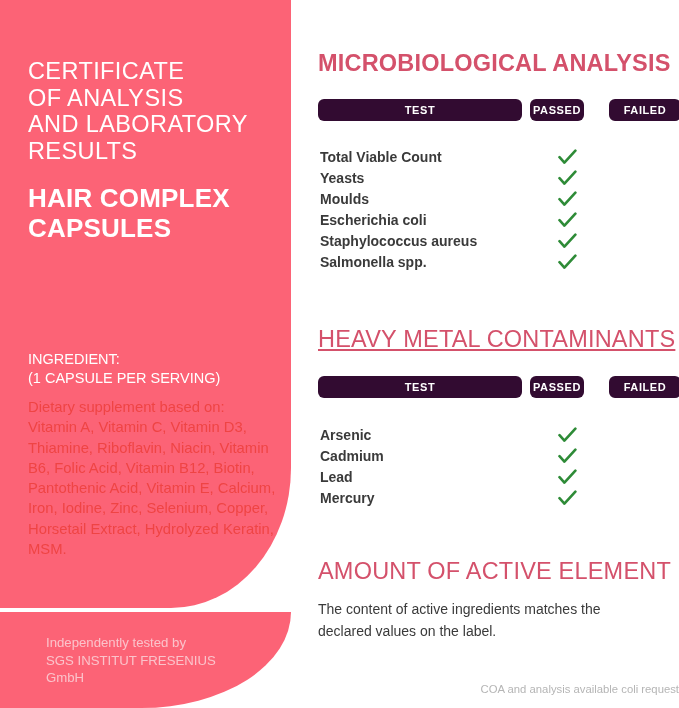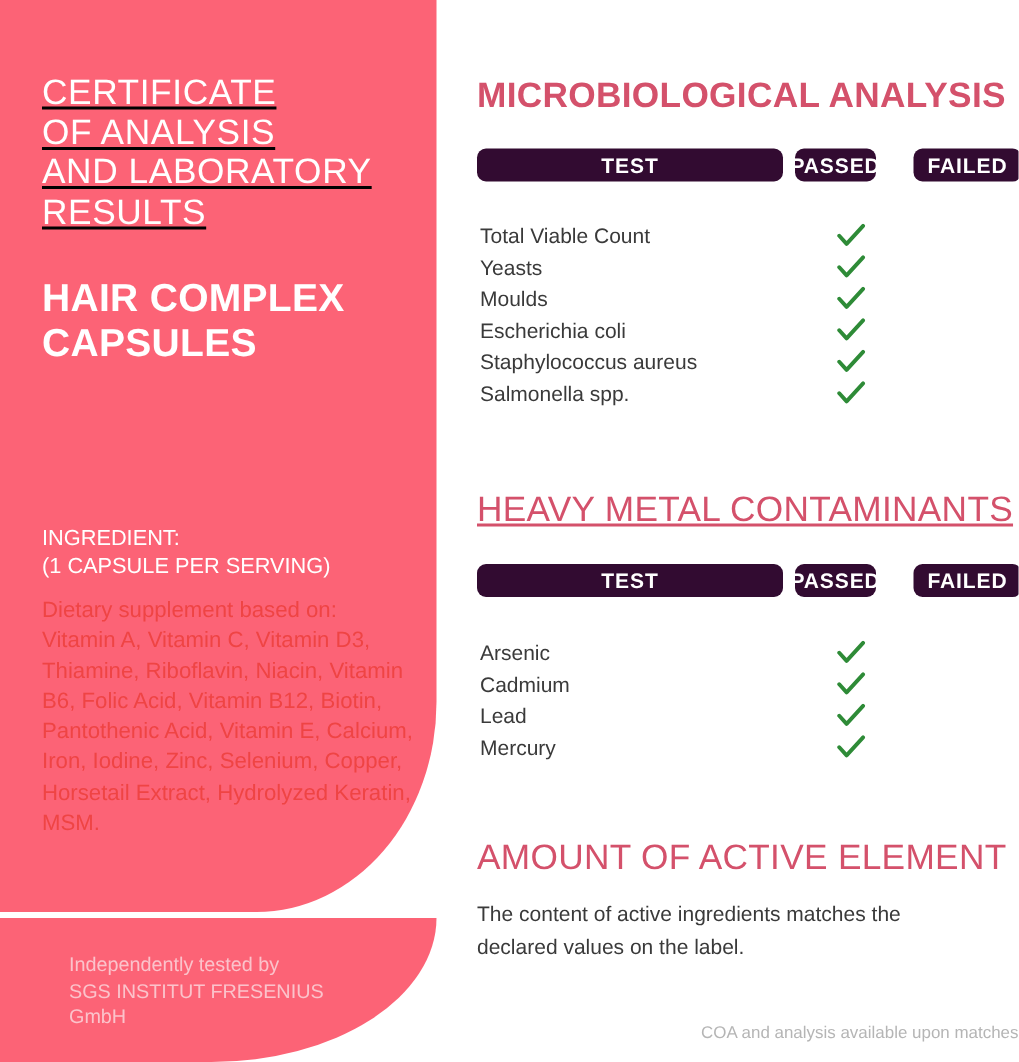--- a/index.html
+++ b/index.html
@@ -40,23 +40,22 @@
     top: 0;
     width: 291px;
     height: 608px;
     background: #fc6376;
     border-bottom-right-radius: 120px 140px;
   }
 
   .hdr-block {
     position: absolute;
     left: 28px;
-    top: 48px;
+    top: 58px;
     width: 252px;
-    text-decoration: underline;
   }
   .hdr-line {
     color: #ffffff;
     font-size: 23.5px;
     line-height: 26.5px;
     letter-spacing: 0.4px;
     font-weight: 400;
     white-space: nowrap;
   }
   .product-block {
@@ -128,21 +127,21 @@
     position: relative;
     height: 22px;
   }
   .pill {
     position: absolute;
     top: 0;
     height: 22px;
     background: #320b31;
     border-radius: 6px;
     color: #ffffff;
-    font-size: 14px;
+    font-size: 11px;
     font-weight: 700;
     letter-spacing: 0.6px;
     display: flex;
     align-items: center;
     justify-content: center;
     text-align: center;
   }
   .pill-test   { left: 0px;   width: 204px; }
   .pill-passed { left: 212px; width: 54px;  }
   .pill-failed { left: 291px; width: 72px;  }
@@ -153,21 +152,21 @@
     position: relative;
     height: 21px;
   }
   .row-label {
     position: absolute;
     left: 2px;
     top: 0;
     color: #3a3a3a;
     font-size: 14px;
     line-height: 21px;
-    font-weight: 400;
+    font-weight: 700;
     white-space: nowrap;
   }
   .check {
     position: absolute;
     left: 240px;
     top: 2px;
     width: 19px;
     height: 17px;
   }
   .check svg { display: block; }
@@ -328,14 +327,14 @@
           <svg width="19" height="17" viewBox="0 0 19 17">
             <path d="M1.5 8.2 L6.4 13.6 L17.4 1.6" fill="none" stroke="#2e8b37" stroke-width="2.6" stroke-linecap="round" stroke-linejoin="round"></path>
           </svg>
         </div>
       </div>
     </div>
 
   <div class="section-title" id="sec-active-title">AMOUNT OF ACTIVE ELEMENT</div>
   <div class="body-text" id="sec-active-body">The content of active ingredients matches the declared values on the label.</div>
 
-  <div class="footnote">COA and analysis available upon matches</div>
+  <div class="footnote">COA and analysis available coli request</div>
 </div>
 
 </body></html>

